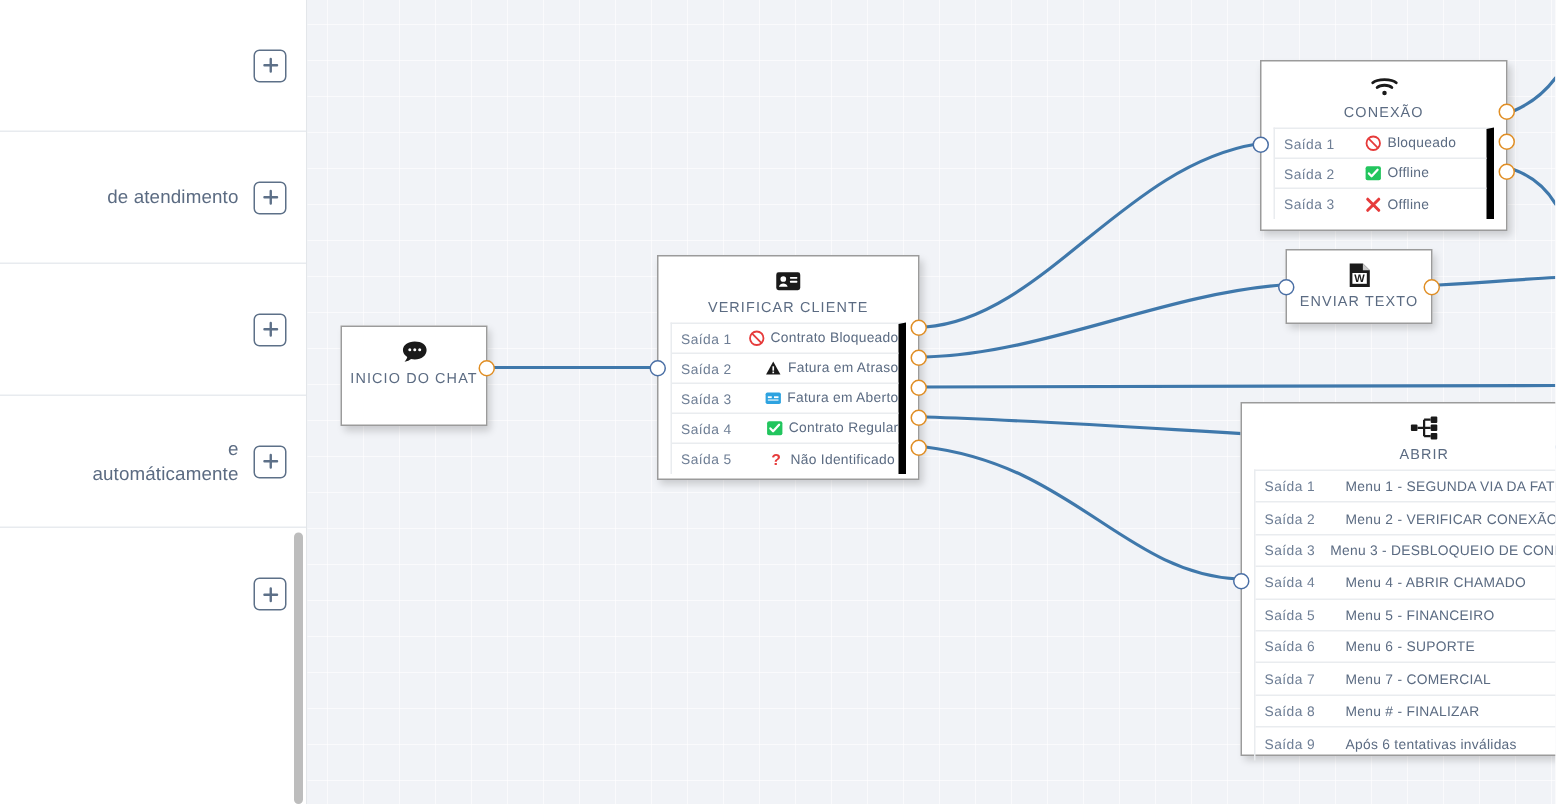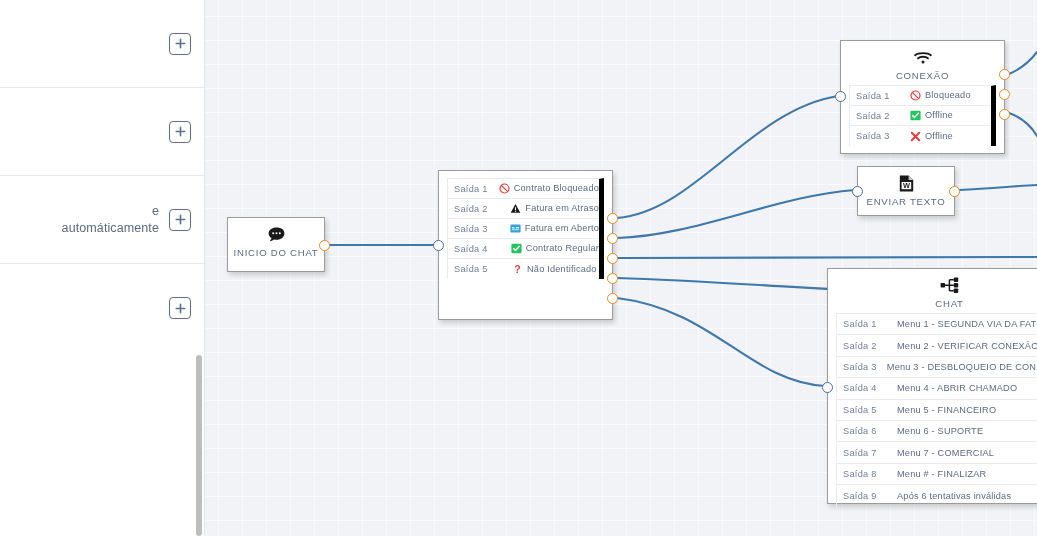--- a/index.html
+++ b/index.html
@@ -131,21 +131,21 @@
     position: absolute;
     width: 11px; height: 11px;
     border-radius: 50%;
     background: #ffffff;
     box-sizing: border-box;
   }
   .port-in  { border: 1.7px solid #4a6fa5; }
   .port-out { border: 1.7px solid #e08e24; }
 
   
-  #node-start  { left: 22px;  top: 217px; width: 98px;  height: 55px; }
+  #node-start  { left: 22px;  top: 217px; width: 98px;  height: 67px; }
   #node-verify { left: 233px; top: 170px; width: 175px; height: 150px; }
   #node-conex  { left: 635px; top: 40px;  width: 165px; height: 114px; }
   #node-texto  { left: 652px; top: 166px; width: 98px;  height: 50px; }
   #node-menu   { left: 622px; top: 268px; width: 245px; height: 236px; }
 
   #node-verify .row-key { width: 56px; }
   #node-conex  .row-key { width: 52px; }
   #node-menu   .row-key { width: 50px; }
   #node-menu   .row { height: 21.4px; }
   #node-menu .row-val { padding-left: 10px; }
@@ -163,20 +163,31 @@
         <span class="l1"></span>
         <span class="l2"></span>
       </div>
       <div class="plus-btn">
         <svg width="11" height="11" viewBox="0 0 11 11">
           <path d="M5.5 1.3V9.7M1.3 5.5H9.7" stroke="#5d7088" stroke-width="1.6" stroke-linecap="round"></path>
         </svg>
       </div>
     </div>
 
+    <div class="side-row" style="height:88px;">
+      <div class="side-row-text">
+        <span class="l1"></span>
+        <span class="l2">de atendimento</span>
+      </div>
+      <div class="plus-btn">
+        <svg width="11" height="11" viewBox="0 0 11 11">
+          <path d="M5.5 1.3V9.7M1.3 5.5H9.7" stroke="#5d7088" stroke-width="1.6" stroke-linecap="round"></path>
+        </svg>
+      </div>
+    </div>
 
     <div class="side-row" style="height:88px;">
       <div class="side-row-text">
         <span class="l1"></span>
         <span class="l2"></span>
       </div>
       <div class="plus-btn">
         <svg width="11" height="11" viewBox="0 0 11 11">
           <path d="M5.5 1.3V9.7M1.3 5.5H9.7" stroke="#5d7088" stroke-width="1.6" stroke-linecap="round"></path>
         </svg>
@@ -243,20 +254,32 @@
             <circle cx="8.5" cy="6.2" r="1" fill="#fff"></circle>
             <circle cx="11.8" cy="6.2" r="1" fill="#fff"></circle>
           </svg>
         </div>
         <div class="node-title">INICIO DO CHAT</div>
       </div>
       <div class="port port-out" style="right:-6px; top:22px;"></div>
     </div>
 
     <div class="node" id="node-verify">
+      <div class="node-head">
+        <div class="node-icon">
+          <svg width="17" height="13" viewBox="0 0 17 13">
+            <rect x="0.5" y="0.5" width="16" height="12" rx="1.6" fill="#1a1a1a"></rect>
+            <circle cx="5.2" cy="5" r="1.9" fill="#fff"></circle>
+            <path d="M2.3 10.2c.4-1.5 1.6-2.2 2.9-2.2s2.5.7 2.9 2.2z" fill="#fff"></path>
+            <rect x="9.6" y="3.6" width="5" height="1.3" rx=".5" fill="#fff"></rect>
+            <rect x="9.6" y="6.2" width="5" height="1.3" rx=".5" fill="#fff"></rect>
+          </svg>
+        </div>
+        <div class="node-title">VERIFICAR CLIENTE</div>
+      </div>
       <div class="rows">
         <div class="row">
           <span class="row-key">Saída 1</span>
           <span class="row-val">
             <span class="row-ico">
               <svg width="11" height="11" viewBox="0 0 11 11">
                   <circle cx="5.5" cy="5.5" r="4.5" fill="none" stroke="#e63b3b" stroke-width="1.2"></circle>
                   <path d="M2.3 2.3 L8.7 8.7" stroke="#e63b3b" stroke-width="1.2"></path>
                 </svg>
             </span>
@@ -396,21 +419,21 @@
       <div class="node-head">
         <div class="node-icon">
           <svg width="19" height="17" viewBox="0 0 19 17">
             <rect x="0.6" y="6" width="4.4" height="4.4" rx=".7" fill="#1a1a1a"></rect>
             <rect x="13.8" y="0.6" width="4.4" height="4.4" rx=".7" fill="#1a1a1a"></rect>
             <rect x="13.8" y="6" width="4.4" height="4.4" rx=".7" fill="#1a1a1a"></rect>
             <rect x="13.8" y="11.6" width="4.4" height="4.4" rx=".7" fill="#1a1a1a"></rect>
             <path d="M5 8.2 H9.4 M9.4 2.8 V13.8 M9.4 2.8 H13.8 M9.4 8.2 H13.8 M9.4 13.8 H13.8" stroke="#1a1a1a" stroke-width="1.5" fill="none"></path>
           </svg>
         </div>
-        <div class="node-title">CHAT</div>
+        <div class="node-title">ABRIR</div>
       </div>
       <div class="rows">
         <div class="row">
           <span class="row-key">Saída 1</span>
           <span class="row-val">
               <span>Menu 1 - SEGUNDA VIA DA FATURA</span>
             </span>
         </div>
         <div class="row">
           <span class="row-key">Saída 2</span>

